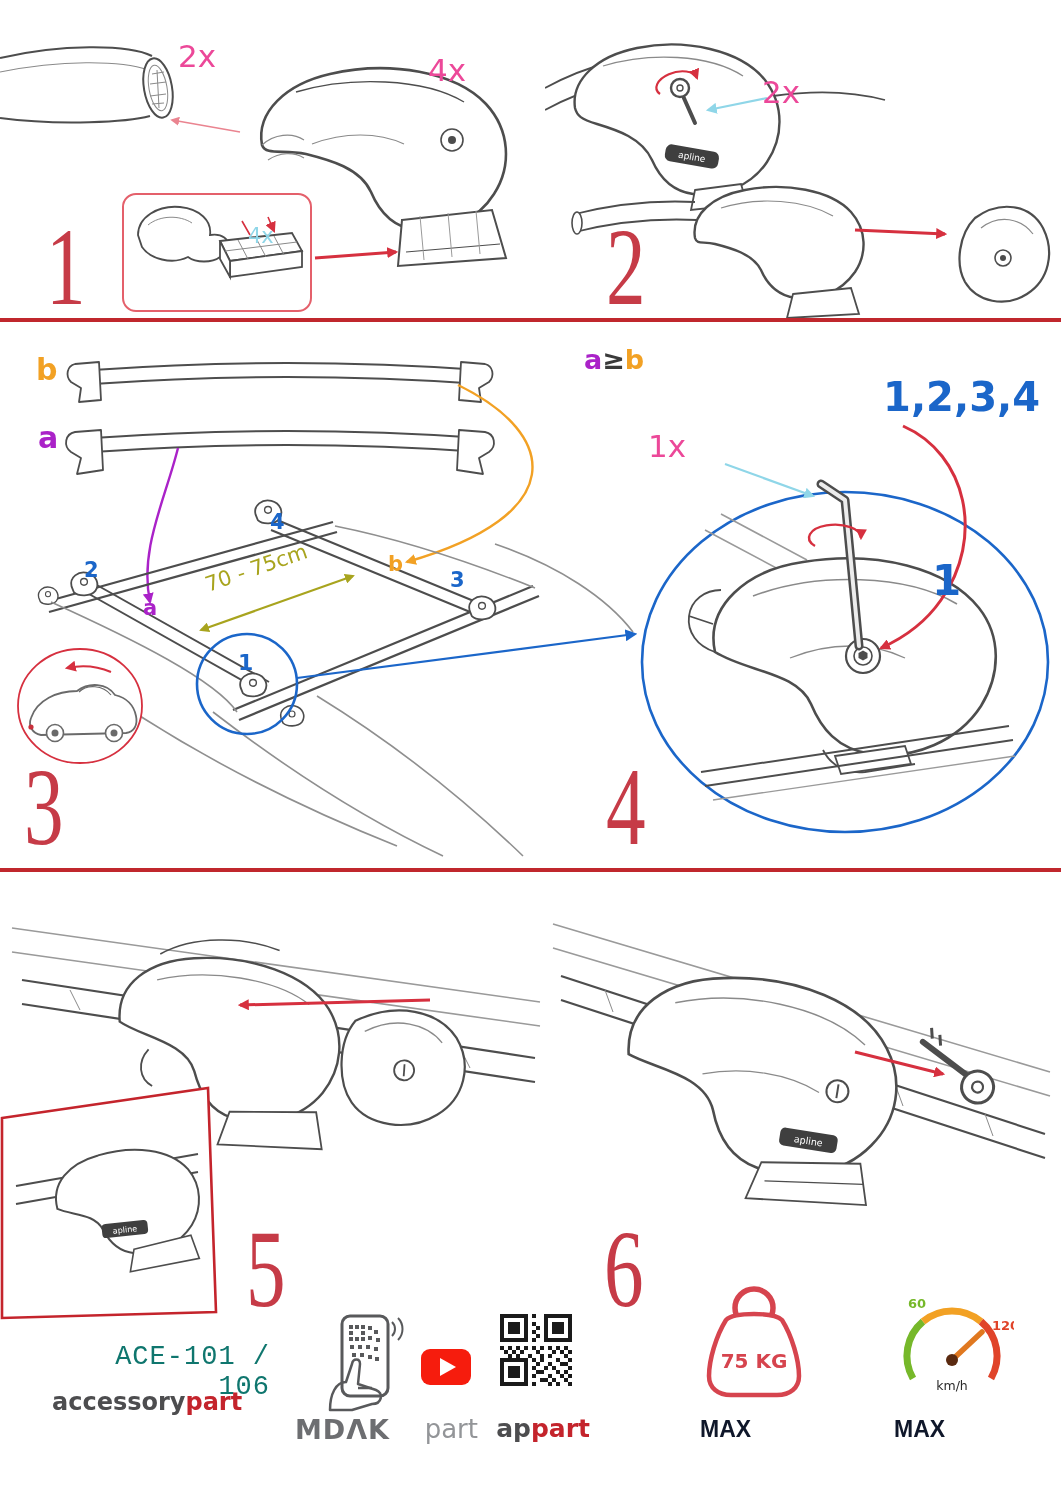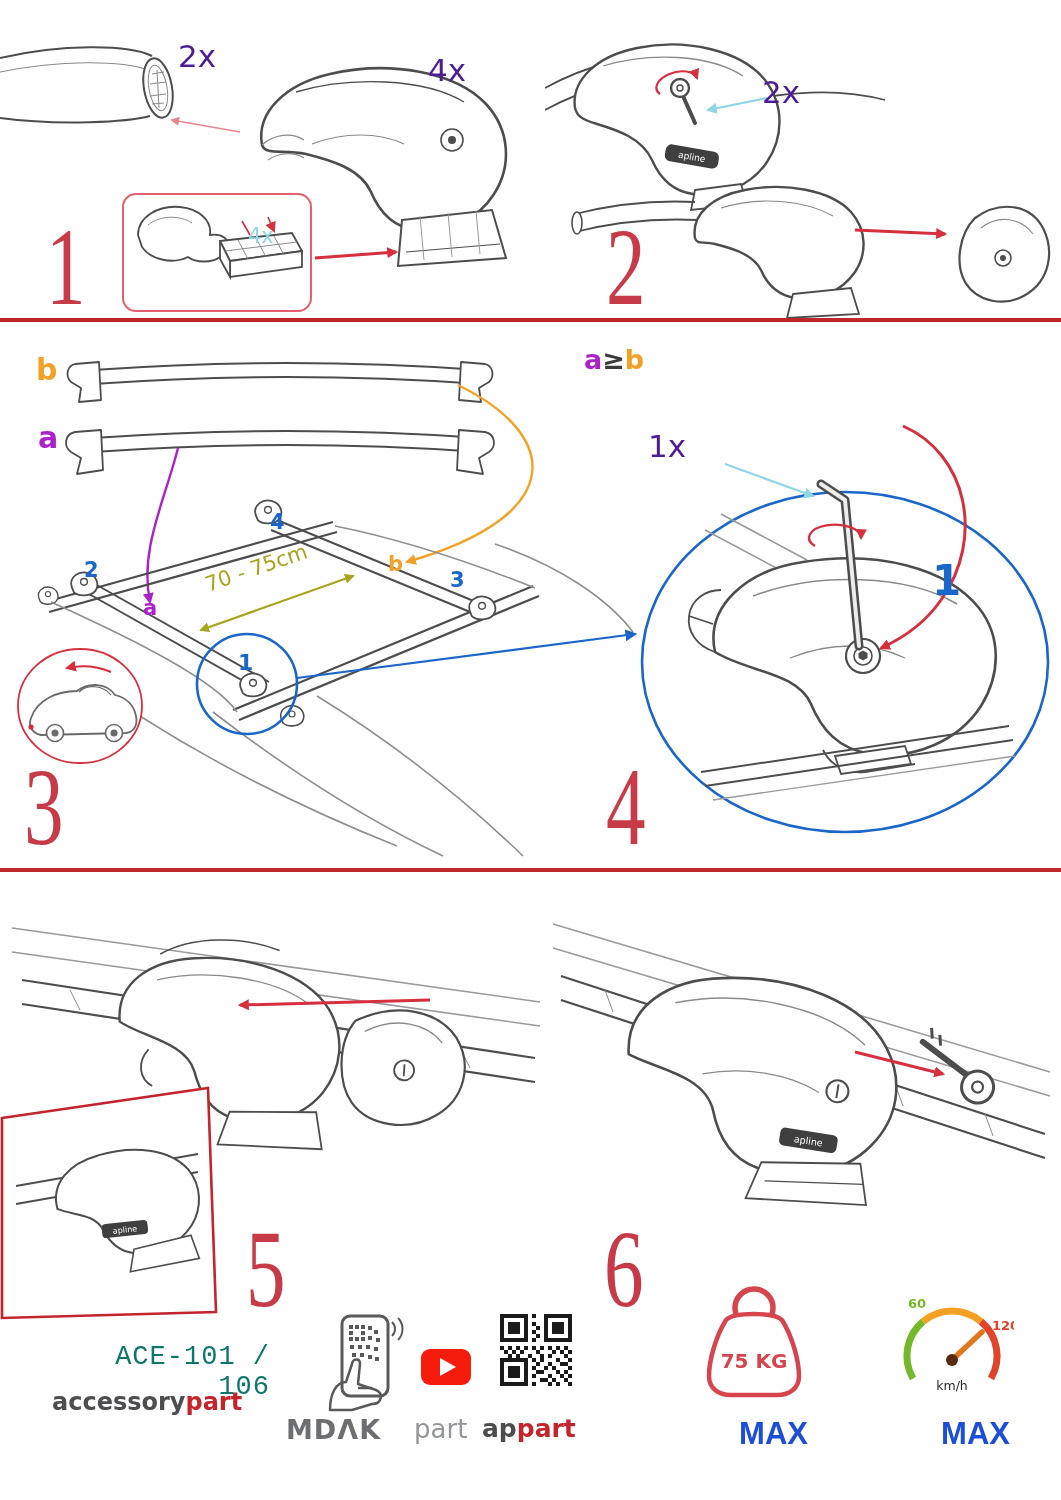--- a/index.html
+++ b/index.html
@@ -1,37 +1,37 @@
 <!DOCTYPE html>
 <html><head>
 <meta charset="utf-8">
 <style>
   html,body{margin:0;padding:0;background:#fff;}
   .page{position:relative;width:1061px;height:1500px;background:#fff;overflow:hidden;
         font-family:"DejaVu Sans",sans-serif;}
   .abs{position:absolute;}
   .lbl{position:absolute;font-family:"DejaVu Sans",sans-serif;white-space:nowrap;}
-  .cyan{color:#4c1d95;font-size:31px;}
+  .cyan{color:#ec4899;font-size:31px;}
   .cyan-sm{color:#8fd6e8;font-size:21px;}
   .bluebig{color:#1b66c9;font-weight:bold;}
   .roofnum{position:absolute;font-size:21px;font-weight:bold;color:#1b66c9;white-space:nowrap;}
   .stepnum{position:absolute;font-family:"Liberation Serif",serif;font-size:110px;line-height:1;
            color:#c63b47;transform:scaleX(.72);transform-origin:left top;}
   .divider{position:absolute;left:0;width:1061px;height:4px;background:#c0272d;}
   .inset1{position:absolute;left:122px;top:193px;width:190px;height:119px;border:2.5px solid #e4606b;
           border-radius:14px;background:#fff;box-sizing:border-box;}
   .olive{color:#a8a41e;font-size:21px;white-space:nowrap;}
   .footer-model{position:absolute;left:58px;top:1342px;width:212px;text-align:right;
                 font-family:Liberation Mono, monospace;font-size:27px;color:#0f766e;letter-spacing:1px;}
   .footer-brand{position:absolute;left:52px;top:1388px;width:224px;
                 font-size:24px;font-weight:bold;}
   .logogray{color:#4d4d4f;} .logored{color:#c4242c;}
-  .ftlabel{position:absolute;text-align:left;font-weight:bold;}
-  .maxlbl{position:absolute;text-align:right;font-family:"Liberation Sans",sans-serif;
-          font-size:31px;font-weight:600;color:#1d4ed8;}
+  .ftlabel{position:absolute;text-align:right;font-weight:bold;}
+  .maxlbl{position:absolute;text-align:left;font-family:"Liberation Sans",sans-serif;
+          font-size:23px;font-weight:600;color:#0f172a;}
 </style>
 </head>
 <body>
 
 <div class="page">
 
   <svg width="0" height="0" style="position:absolute">
     <defs>
       <marker id="mR" viewBox="0 0 10 10" refX="8" refY="5" markerWidth="11" markerHeight="11" markerUnits="userSpaceOnUse" orient="auto-start-reverse">
           <path d="M0 0L10 5L0 10z" fill="#d6303f"></path>
@@ -222,20 +222,21 @@
     </g>
     <g>
       <path d="M236 64 L260 80 L274 226" fill="none" stroke="#4d4d4d" stroke-width="9" stroke-linecap="round" stroke-linejoin="round"></path>
       <path d="M236 64 L260 80 L274 226" fill="none" stroke="#ececec" stroke-width="4" stroke-linecap="round" stroke-linejoin="round"></path>
     </g>
     <path d="M230 126 A26 13 0 1 1 276 118" fill="none" stroke="#d6303f" stroke-width="2.4" marker-end="url(#mR)"></path>
     <path d="M318 6 C382 34 400 118 356 180 C338 206 314 220 296 228" fill="none" stroke="#d6303f" stroke-width="3" marker-end="url(#mR)"></path>
     <path d="M140 44 L228 76" stroke="#8fd6e8" stroke-width="2.2" fill="none" marker-end="url(#mC)"></path>
   </svg>
   <div class="lbl" style="left:584px;top:344px;font-size:27px;font-weight:bold"><span style="color:#aa22c8">a</span><span style="color:#3a3a3a">≥</span><span style="color:#f2a124">b</span></div>
+  <div class="lbl bluebig" style="left:855px;top:374px;width:185px;text-align:right;font-size:40px">1,2,3,4</div>
   <div class="lbl cyan" style="left:648px;top:428px">1x</div>
   <div class="lbl bluebig" style="left:932px;top:556px;font-size:42px">1</div>
   <div class="stepnum" style="left:606px;top:752px">4</div>
 
   <div class="divider" style="top:868px"></div>
 
   <svg class="abs" style="left:0;top:882px" width="545" height="438" viewBox="0 0 545 438">
     <path d="M12 46 L540 120 M12 70 L540 144" stroke="#9a9a9a" stroke-width="1.6" fill="none"></path>
     <path d="M22 98 L535 176 M22 122 L535 200" stroke="#4d4d4d" stroke-width="2.2" fill="none"></path>
     <path d="M70 108 L80 128 M160 122 L170 142 M260 136 L270 156 M360 152 L370 172 M460 166 L470 186" stroke="#8a8a8a" stroke-width="1" fill="none"></path>

